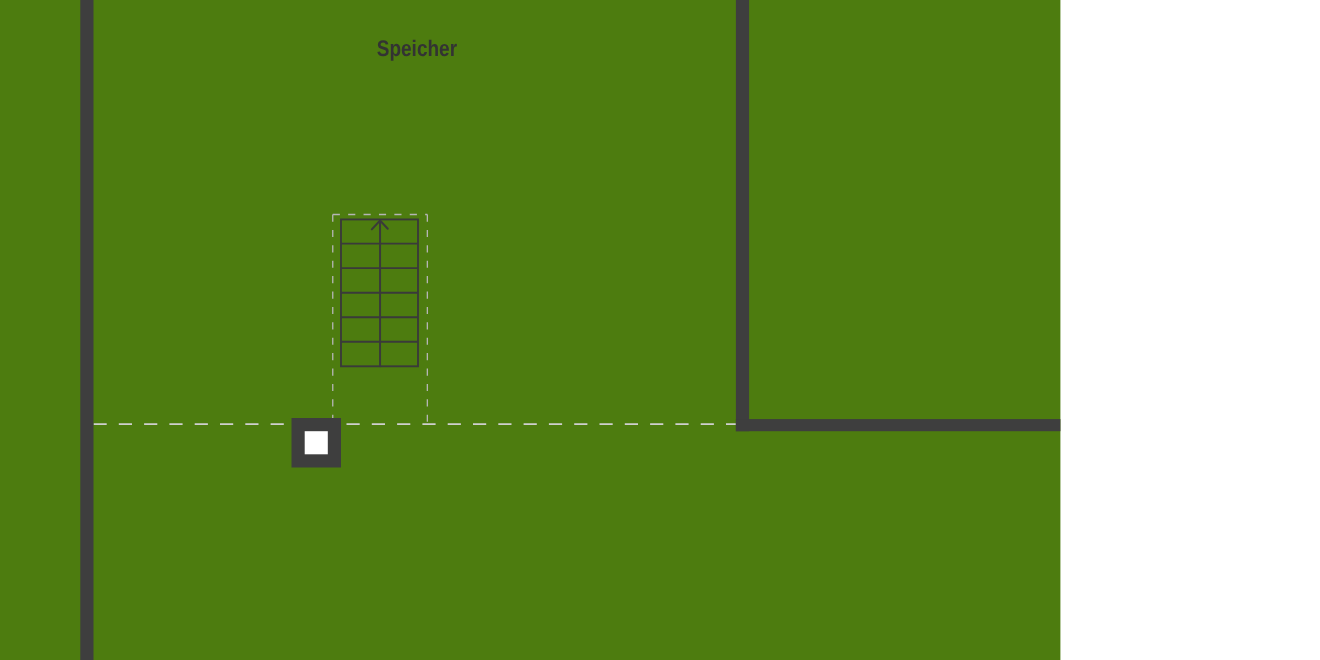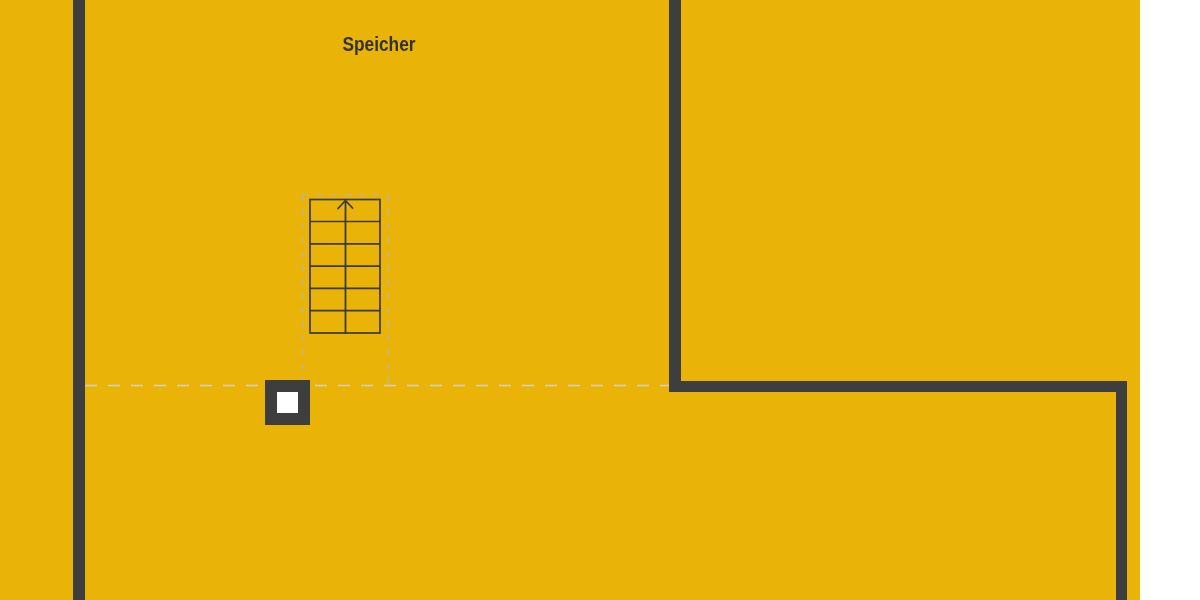--- a/index.html
+++ b/index.html
@@ -1,17 +1,17 @@
 <!DOCTYPE html>
 <html><head>
 <meta charset="utf-8">
 <title>Floorplan Speicher</title>
 <style>
   html,body{margin:0;padding:0;background:#ffffff;}
-  #plan{position:relative;width:1140px;height:600px;background:#eab308;overflow:hidden;
+  #plan{position:relative;width:964px;height:600px;background:#4d7c0f;overflow:hidden;
         font-family:"Liberation Sans",sans-serif;}
   svg{position:absolute;left:0;top:0;}
 </style>
 </head>
 <body>
 
 <div id="plan">
 <svg width="1200" height="600" viewBox="0 0 1200 600">
 
   <text x="379" y="51" text-anchor="middle" font-family="Liberation Sans, sans-serif" font-size="20.5" font-weight="bold" fill="#333333" textLength="73" lengthAdjust="spacingAndGlyphs">Speicher</text>

